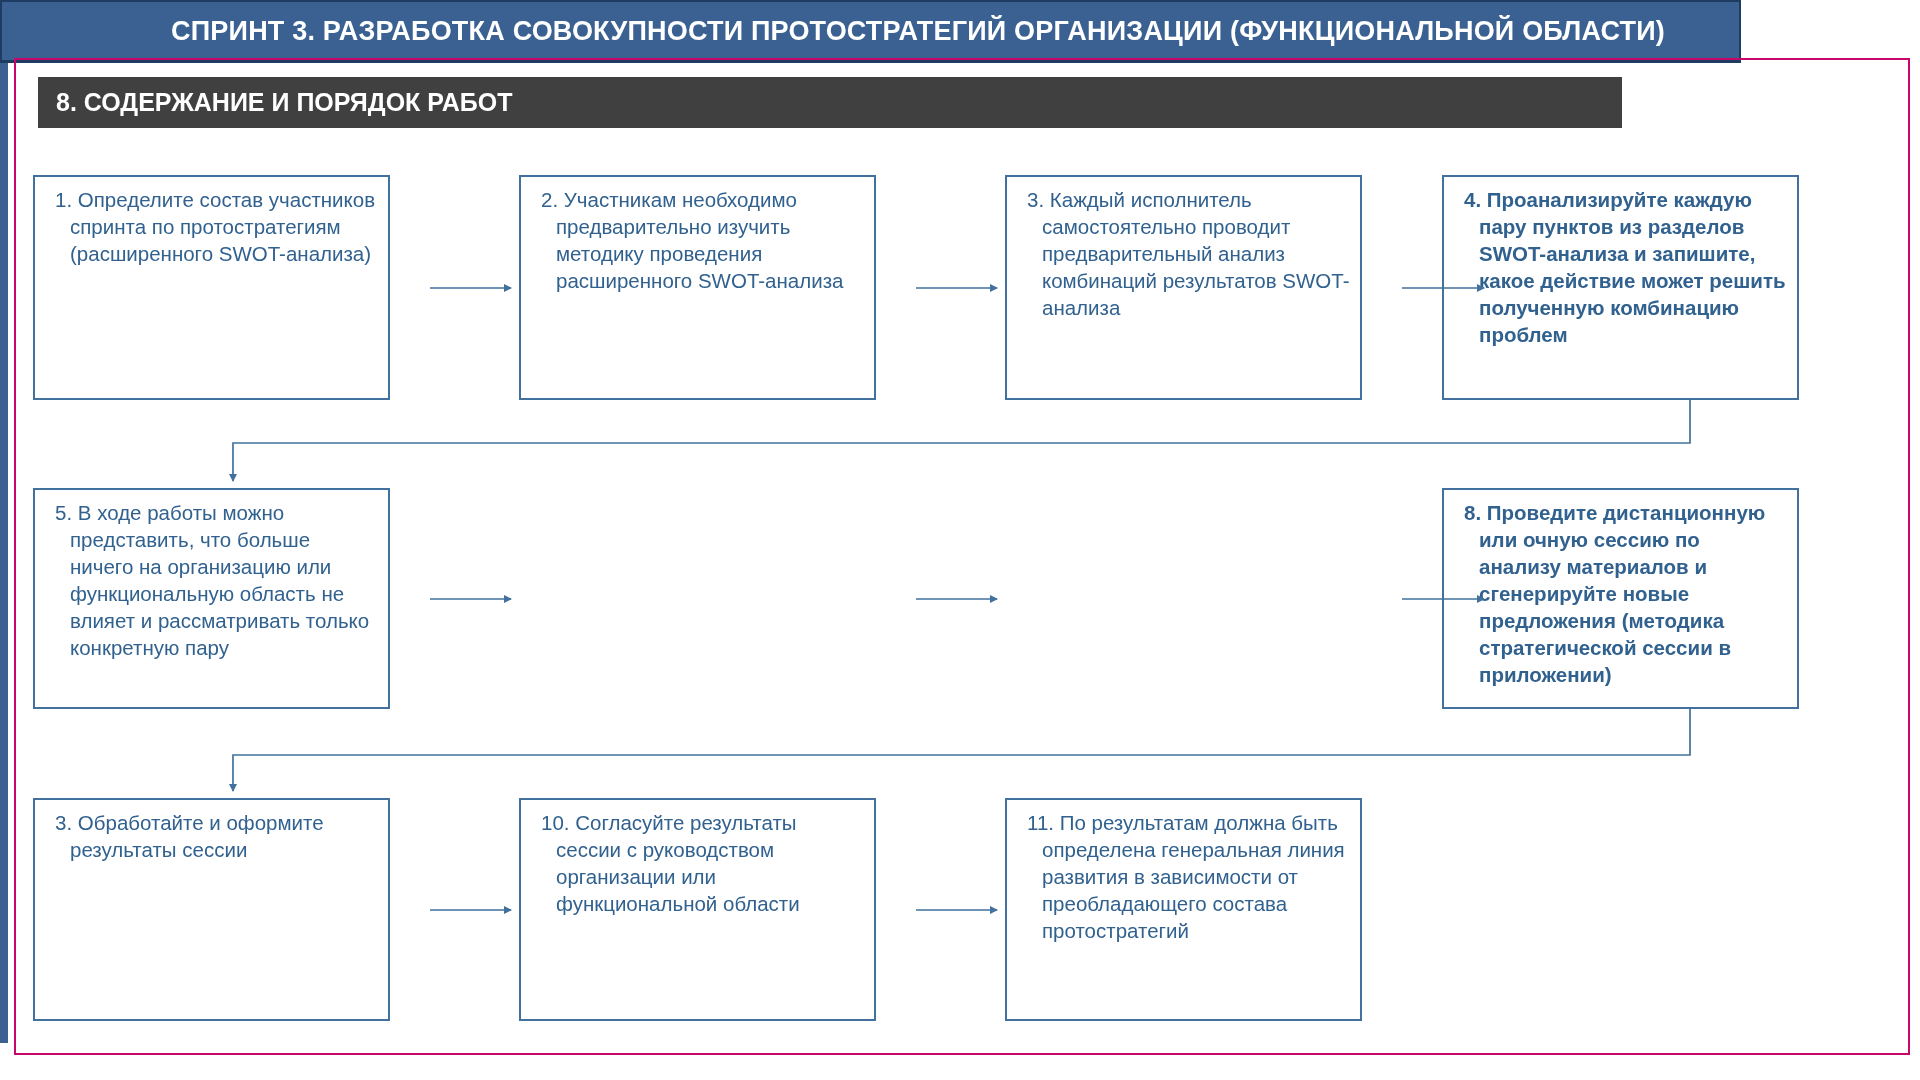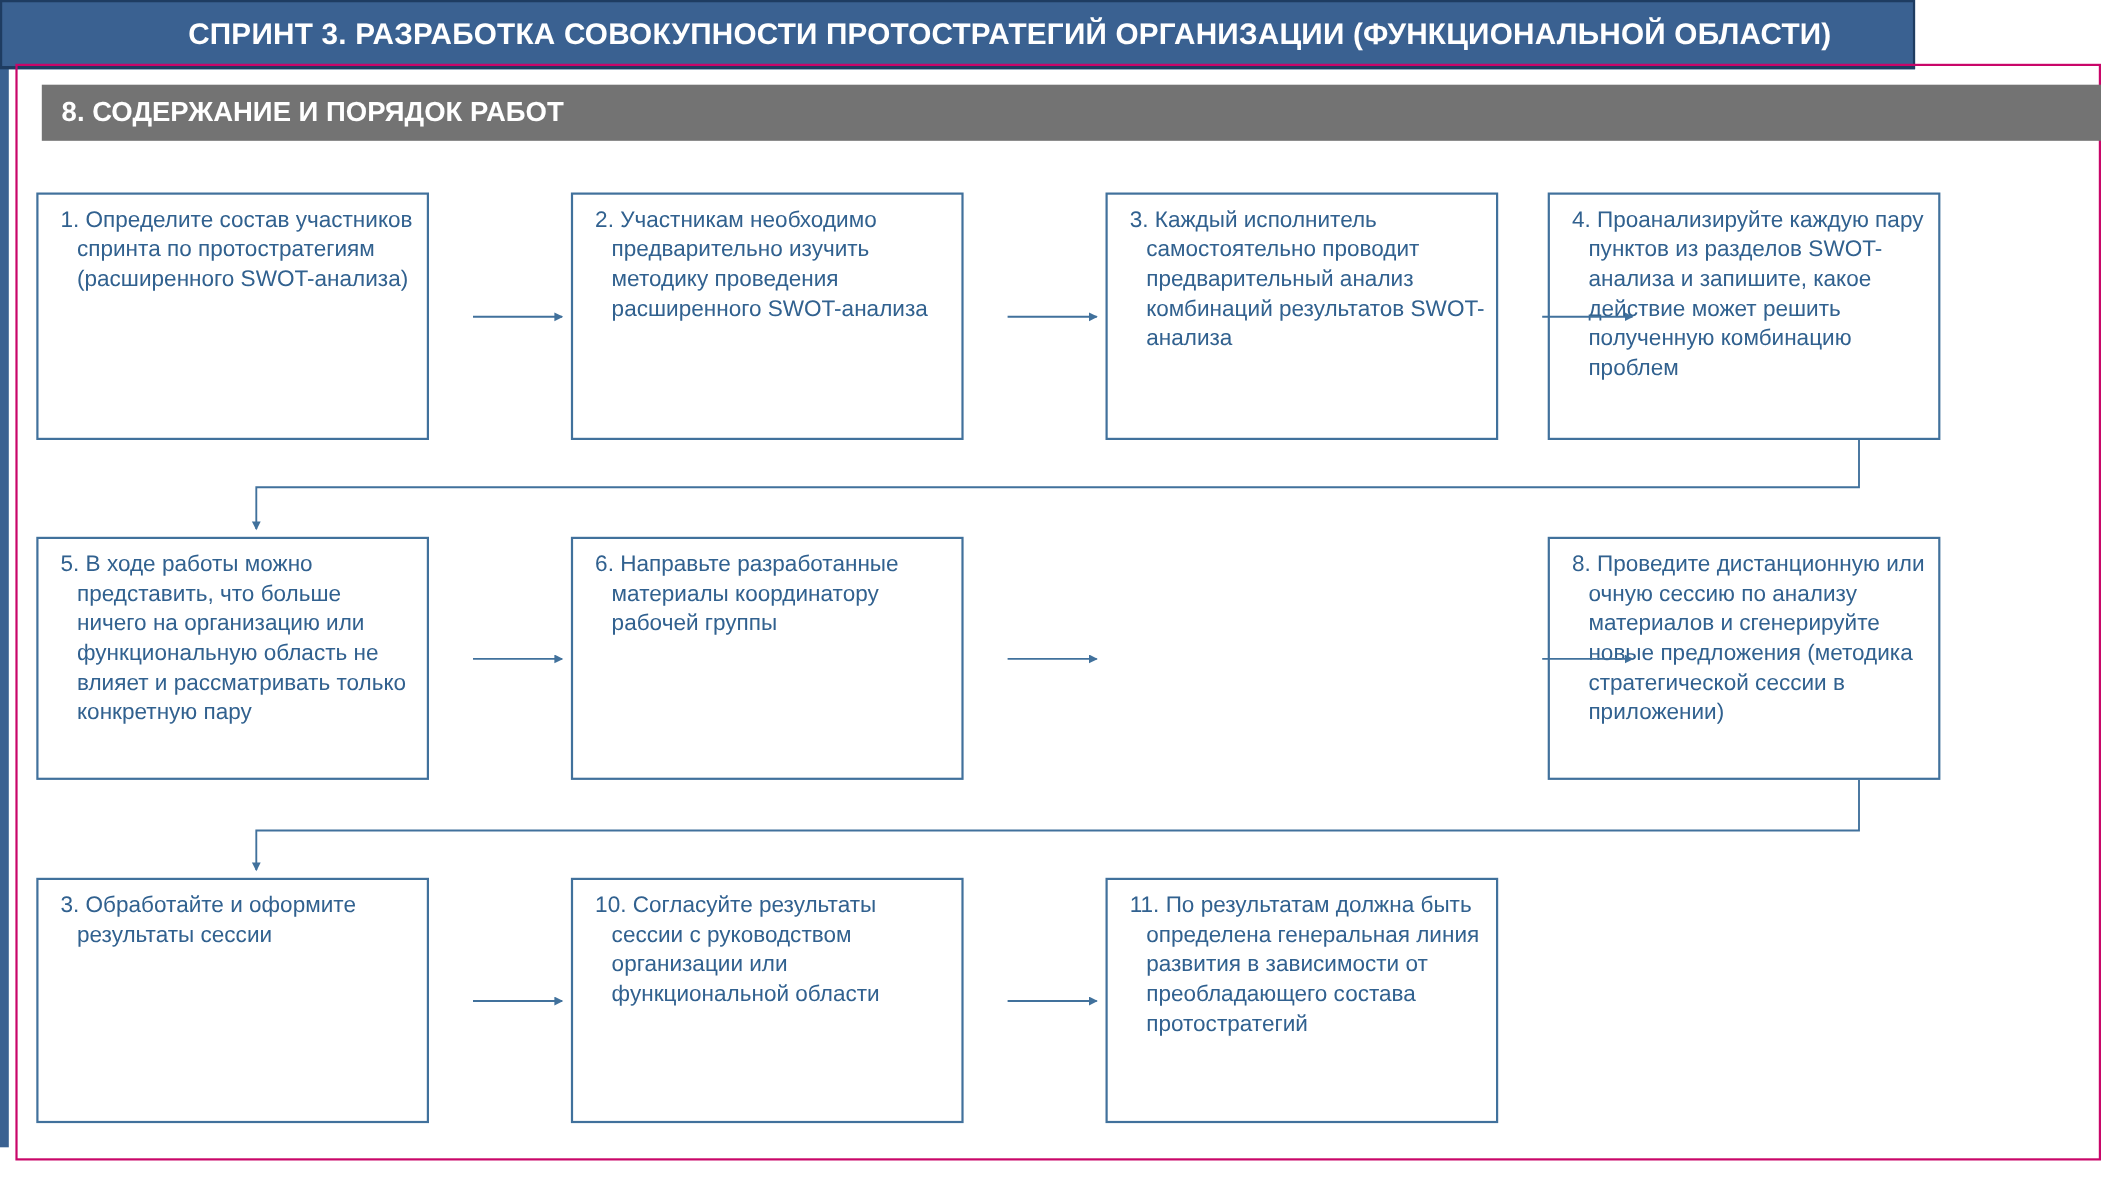--- a/index.html
+++ b/index.html
@@ -25,36 +25,36 @@
     color:#ffffff; font-weight:bold; font-size:27px;
     letter-spacing:0.2px; white-space:nowrap; padding-left:95px;
   }
   
   .frame {
     position:absolute; left:14px; top:58px; width:1896px; height:997px;
     border:2px solid #C90669; box-sizing:border-box; background:transparent;
   }
   
   .section-bar {
-    position:absolute; left:38px; top:77px; width:1872px; height:51px;
-    background:#737373; display:flex; align-items:center;
+    position:absolute; left:38px; top:77px; width:1584px; height:51px;
+    background:#404040; display:flex; align-items:center;
     box-sizing:border-box; padding-left:18px;
   }
   .section-bar span { color:#ffffff; font-weight:bold; font-size:25px; }
   
   .box {
     position:absolute; width:357px;
     border:2px solid #41719C; background:#ffffff; box-sizing:border-box;
     padding:9px 10px 8px 10px;
   }
   .box p {
     margin:0; color:#31618F; font-size:20.5px; line-height:27px;
     padding-left:25px; text-indent:-15px;
   }
-  .c1 { left:33px; }  .c2 { left:519px; }  .c3 { left:1005px; }  .c4 { left:1407px; }
+  .c1 { left:33px; }  .c2 { left:519px; }  .c3 { left:1005px; }  .c4 { left:1442px;font-weight:bold; }
   .r1 { top:175px; height:225px; }
   .r2 { top:488px; height:221px; }
   .r3 { top:798px; height:223px; }
   .connectors { position:absolute; left:0; top:0; width:1920px; height:1080px; pointer-events:none; }
 </style>
 </head>
 <body>
 
 <div class="slide">
 
@@ -78,23 +78,20 @@
   </div>
   <div class="box c3 r1">
     <p>3. Каждый исполнитель самостоятельно проводит предварительный анализ комбинаций результатов SWOT-анализа</p>
   </div>
   <div class="box c4 r1">
     <p>4. Проанализируйте каждую пару пунктов из разделов SWOT-анализа и запишите, какое действие может решить полученную комбинацию проблем</p>
   </div>
 
   <div class="box c1 r2">
     <p>5. В ходе работы можно представить, что больше ничего на организацию или функциональную область не влияет и рассматривать только конкретную пару</p>
-  </div>
-  <div class="box c2 r2">
-    <p>6. Направьте разработанные материалы координатору рабочей группы</p>
   </div>
   <div class="box c4 r2">
     <p>8. Проведите дистанционную или очную сессию по анализу материалов и сгенерируйте новые предложения (методика стратегической сессии в приложении)</p>
   </div>
 
   <div class="box c1 r3">
     <p>3. Обработайте и оформите результаты сессии</p>
   </div>
   <div class="box c2 r3">
     <p>10. Согласуйте результаты сессии с руководством организации или функциональной области</p>

